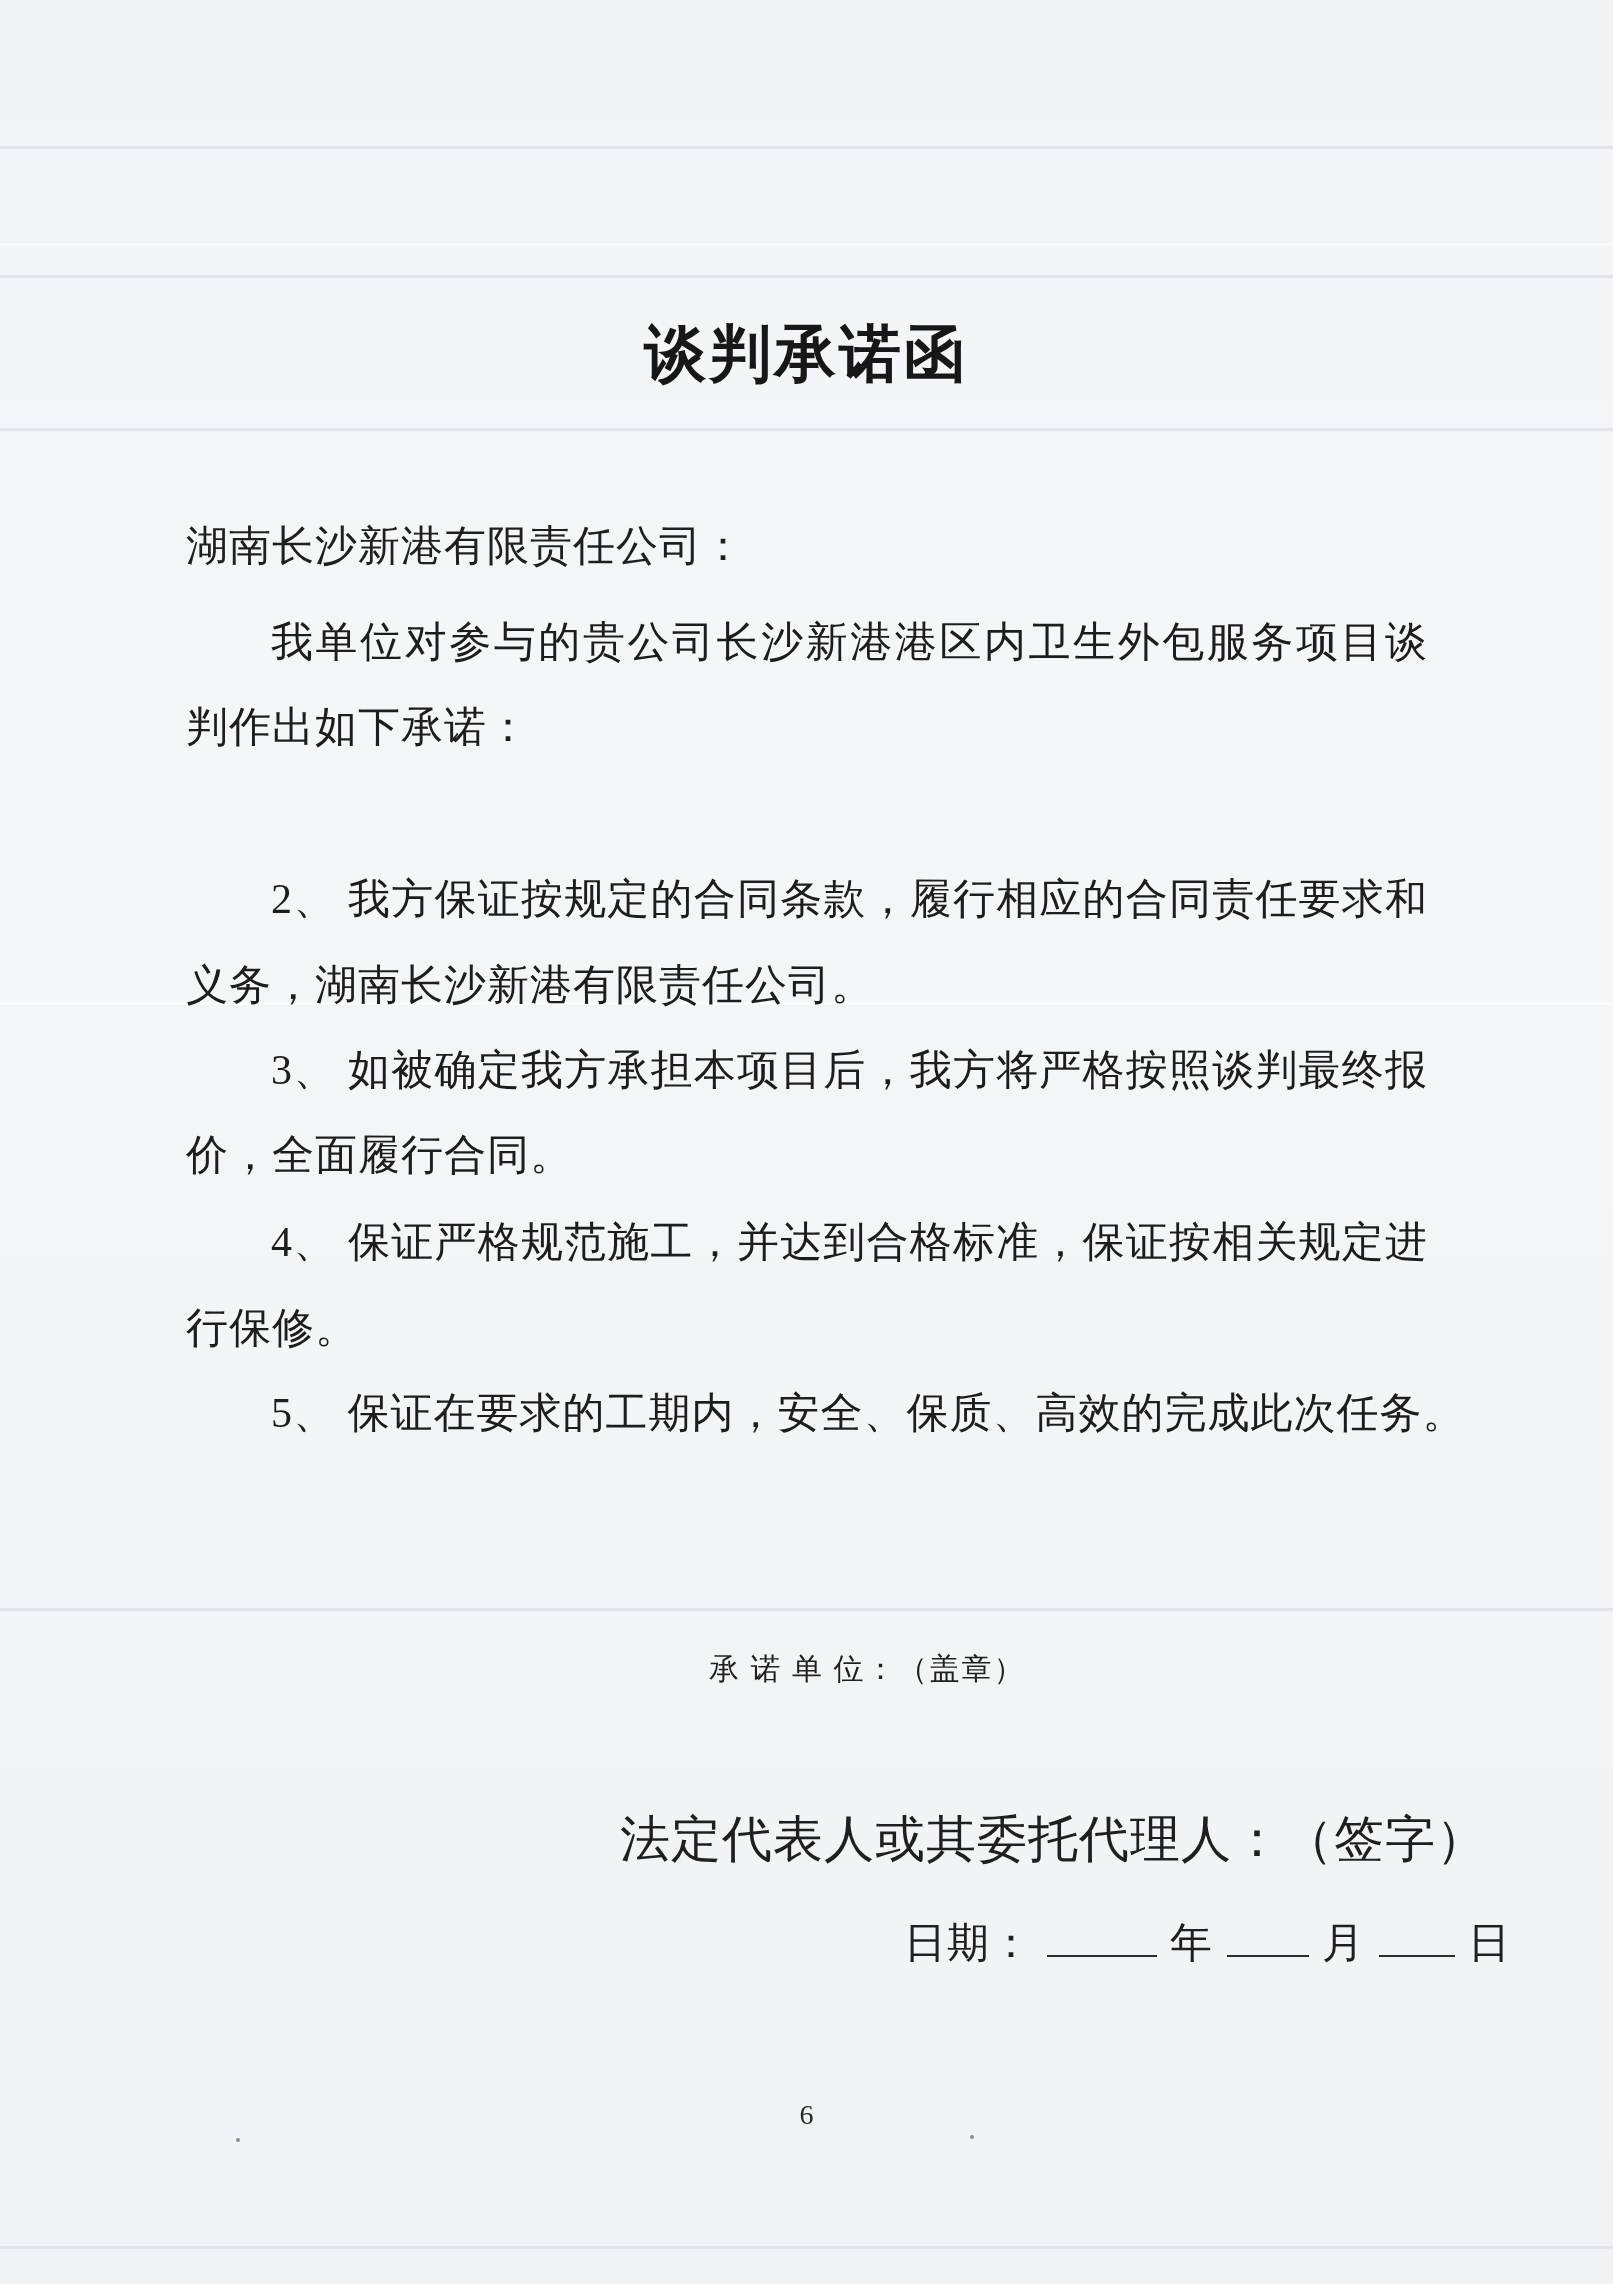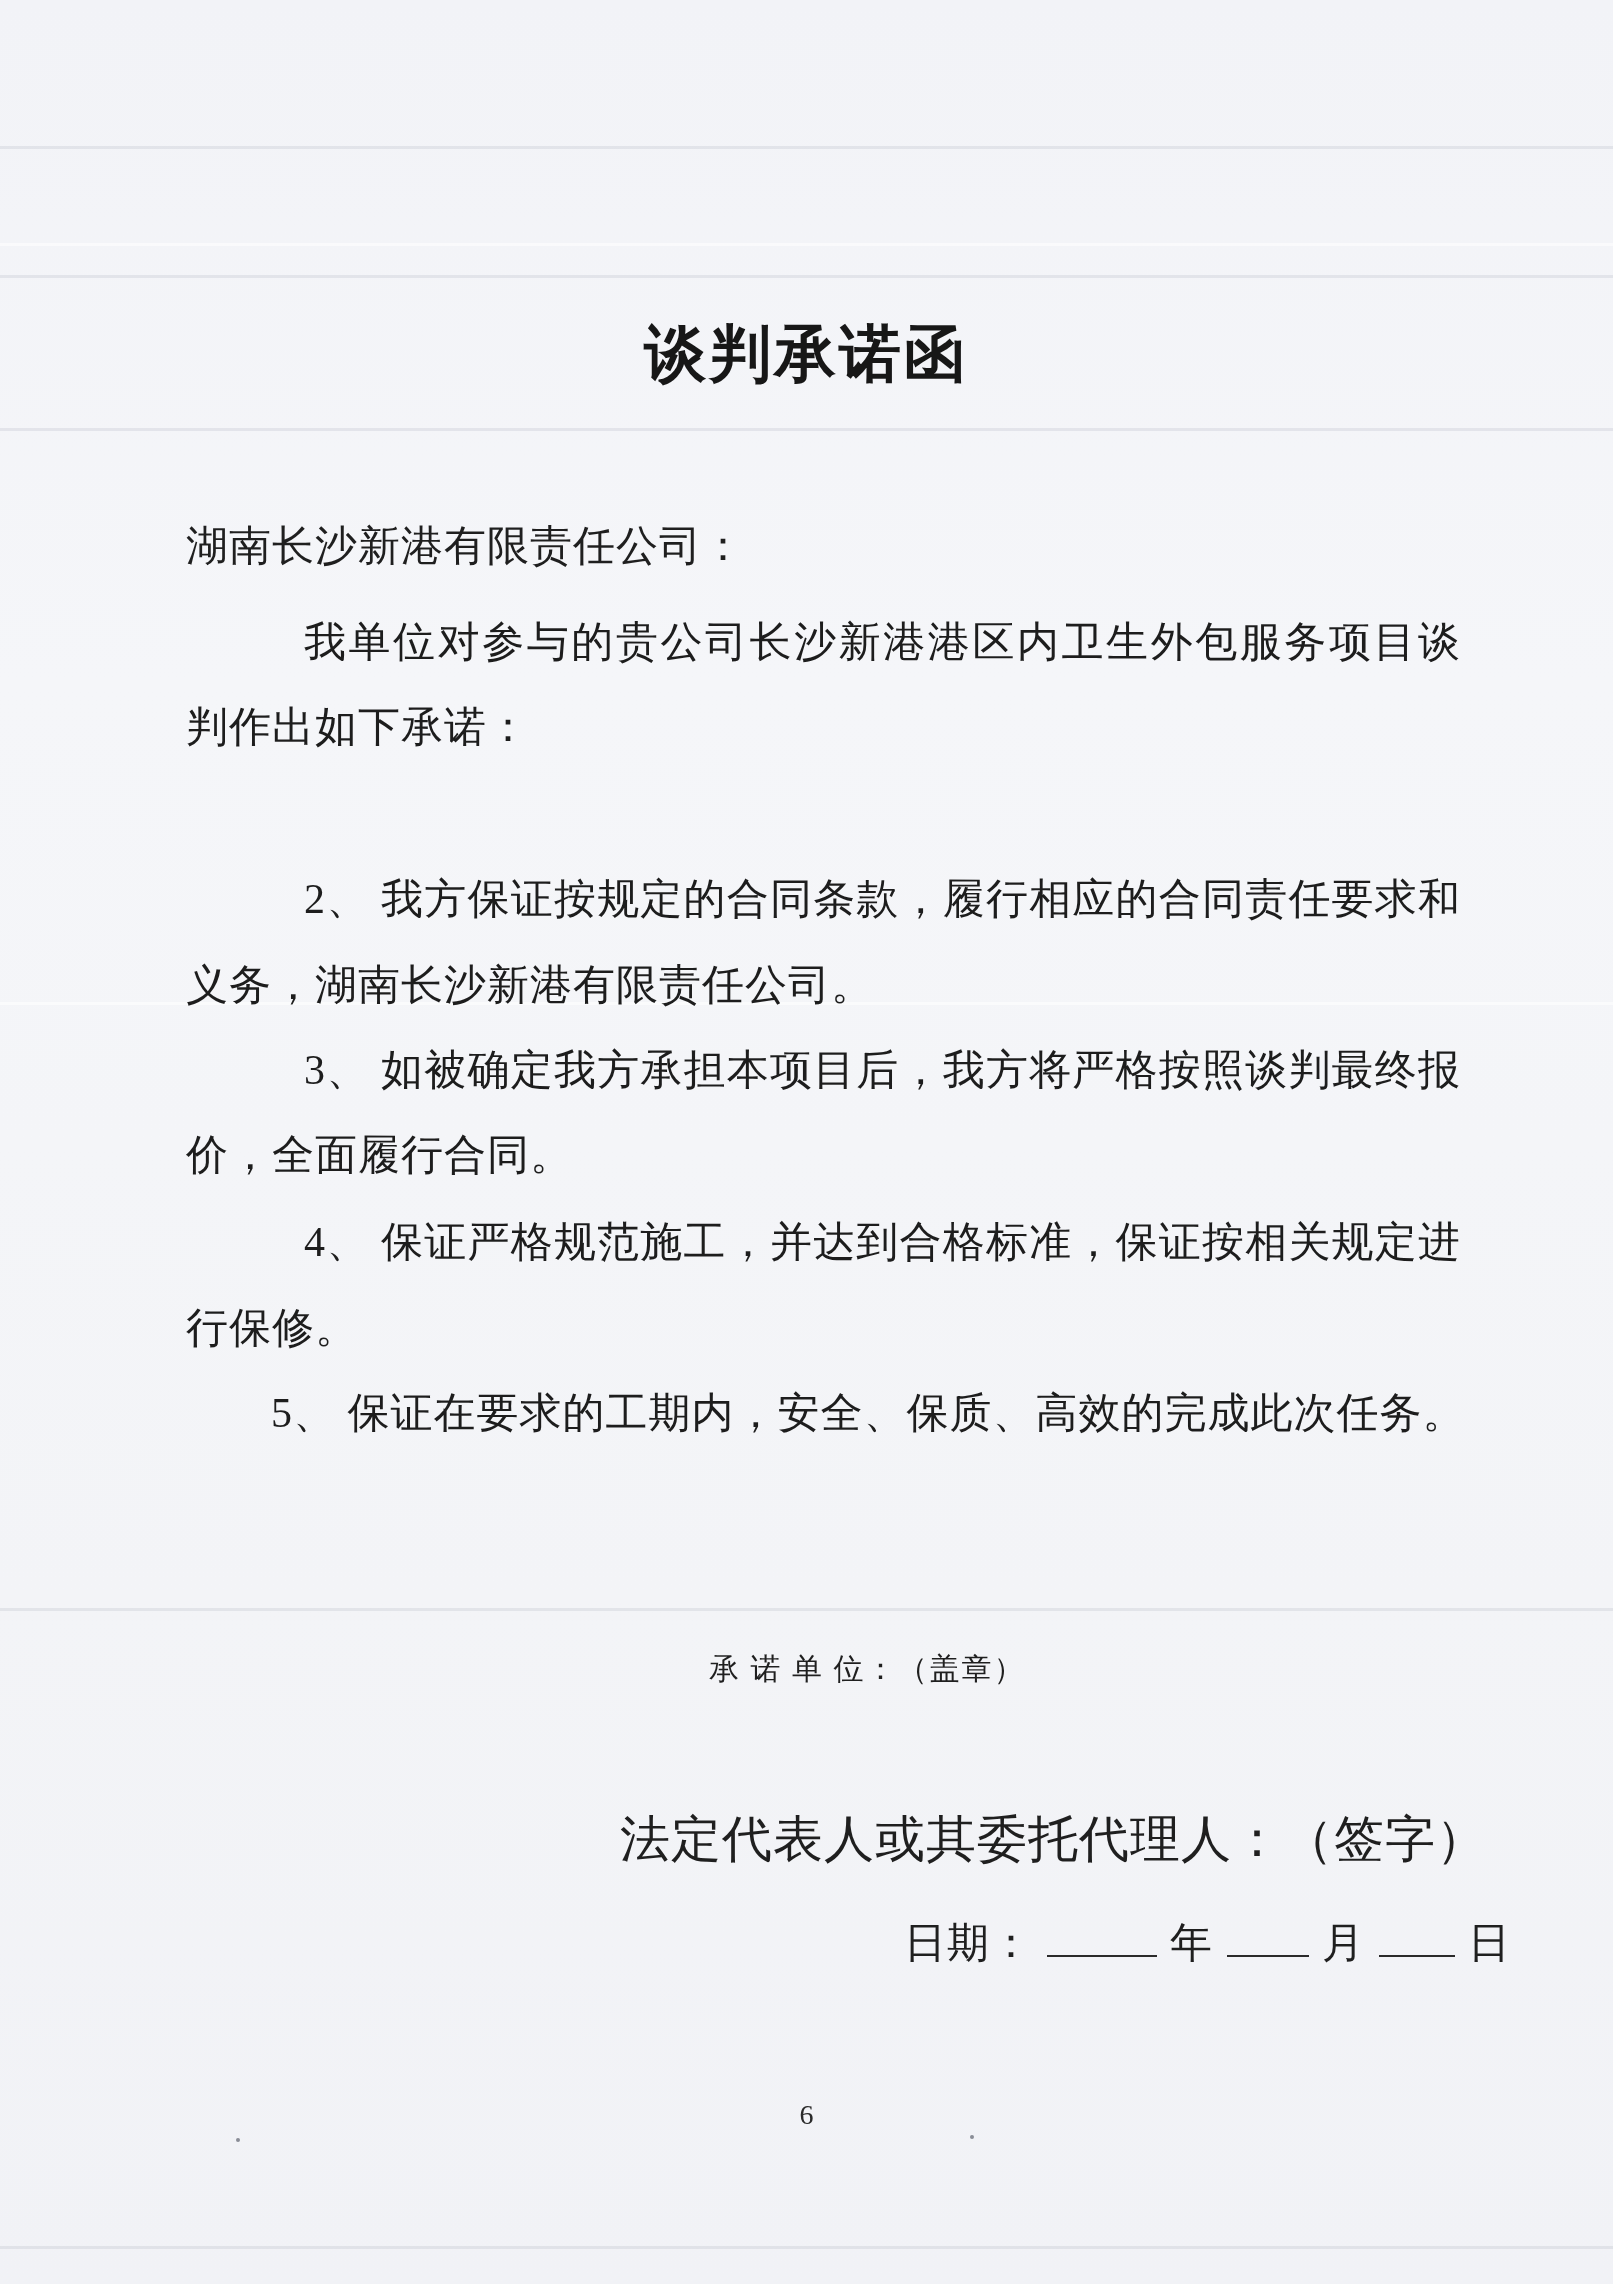--- a/index.html
+++ b/index.html
@@ -44,21 +44,21 @@
     white-space:nowrap;
     color:#1d1d1d;
   }
   .bline.flush{ left:186px; }
   .bline.indent{ left:271px; }
   .bline.justify{
     white-space:normal;
     text-align:justify;
     text-align-last:justify;
   }
-  .bline.indent.justify{ width:1157px;margin-left:33px; }
+  .bline.indent.justify{ width:1157px; }
   .sig-unit{
     position:absolute; left:709px; top:1649px;
     font-size:30px; letter-spacing:2px; white-space:pre;
   }
   .sig-rep{
     position:absolute; left:620px; top:1806px;
     font-size:50px; letter-spacing:1px; white-space:nowrap;
   }
   .sig-date{
     position:absolute; left:904px; top:1915px;

